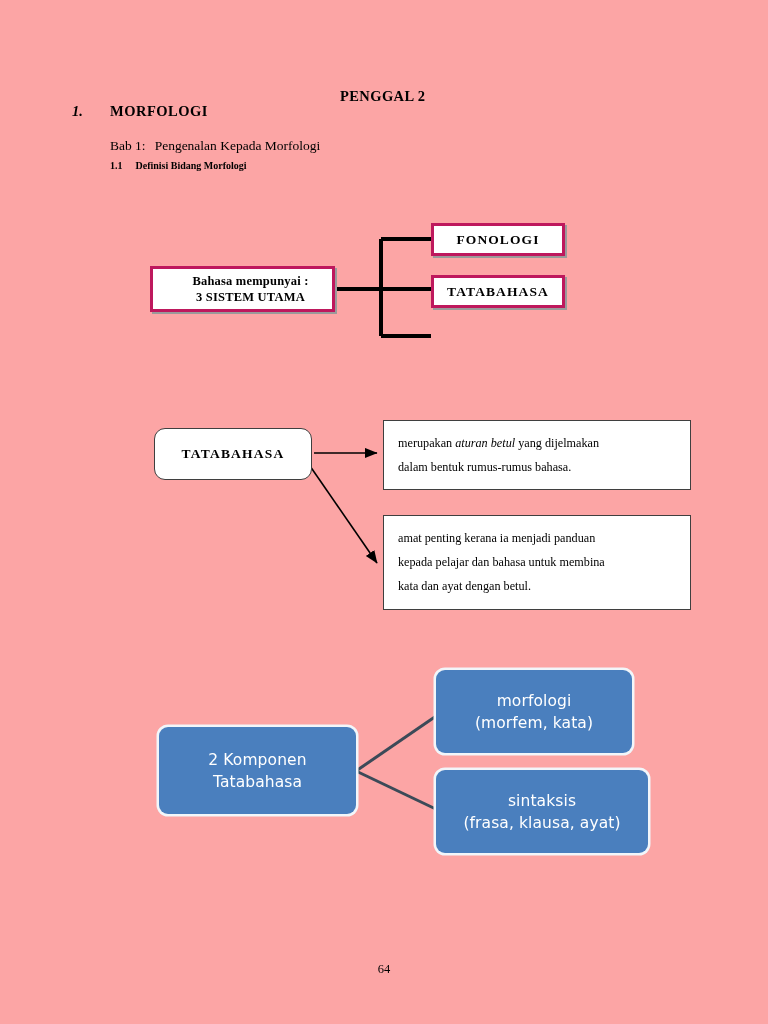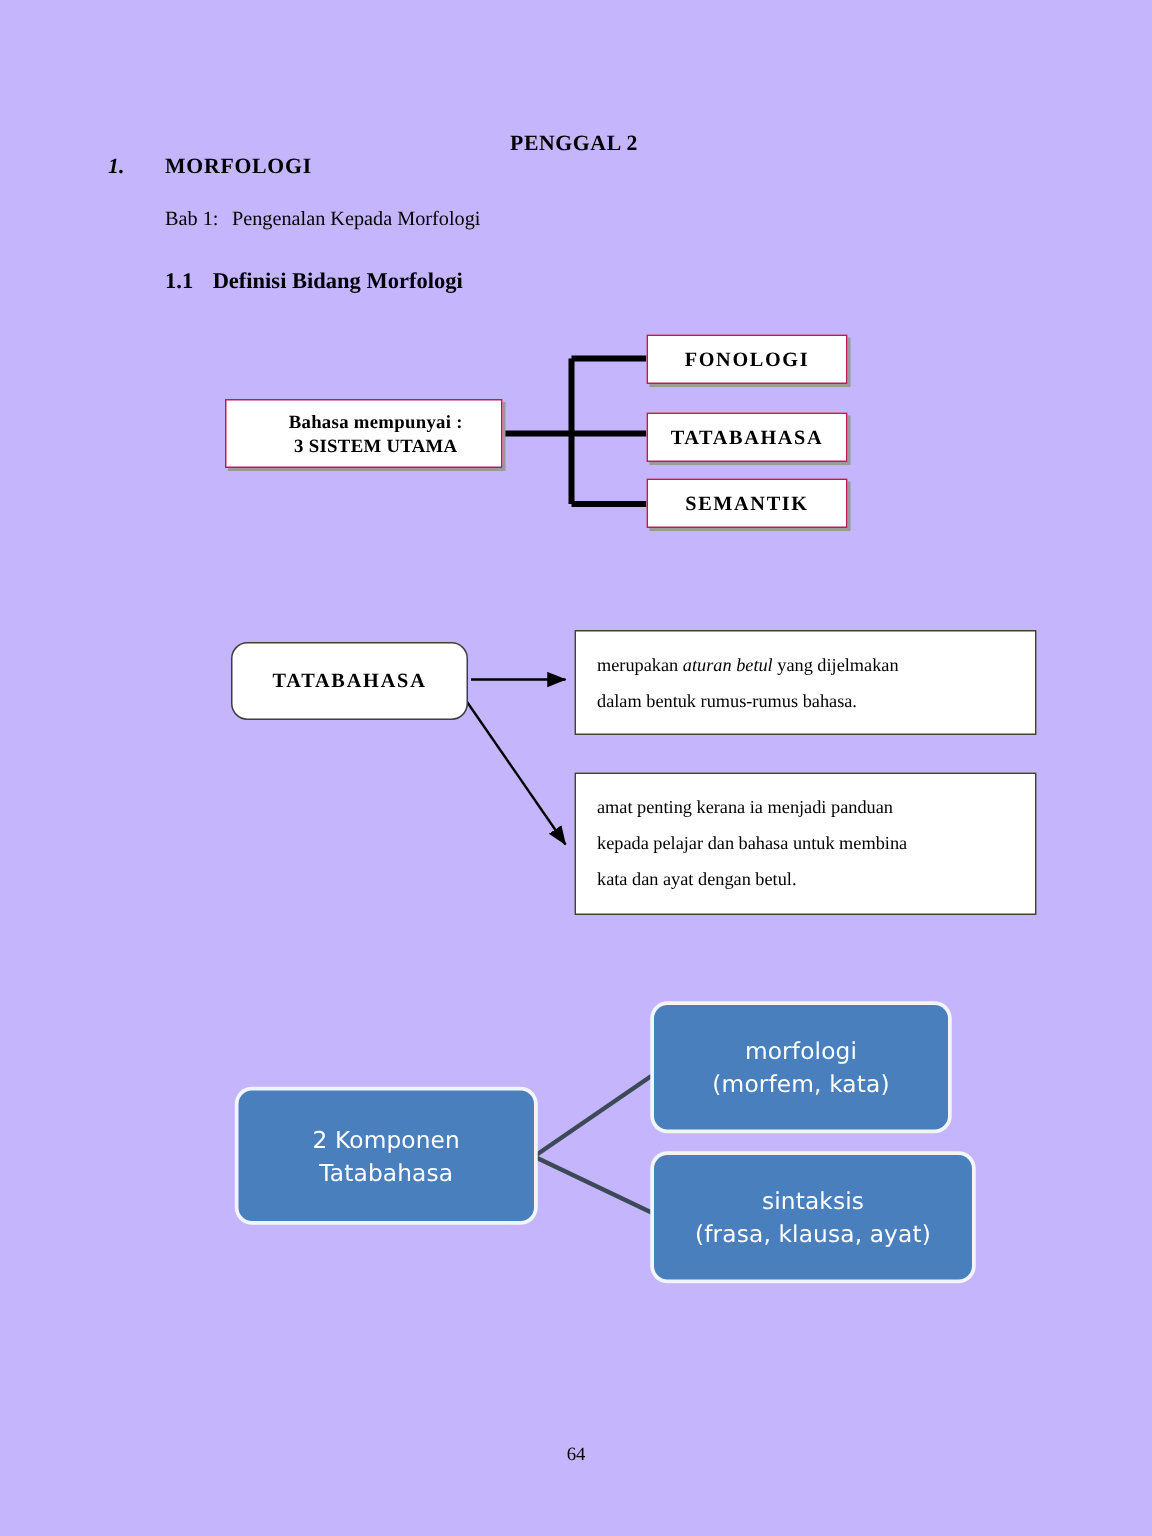--- a/index.html
+++ b/index.html
@@ -13,21 +13,21 @@
     height: 1024px;
     position: relative;
     font-family: "Liberation Serif", "DejaVu Serif", serif;
     color: #000000;
     overflow: hidden;
   }
 
   .page {
     position: absolute;
     inset: 0;
-    background: #c4b5fd;
+    background: #fca5a5;
   }
 
   
   .doc-title {
     position: absolute;
     left: 340px;
     top: 88px;
     font-size: 14.5px;
     font-weight: bold;
     letter-spacing: 0.4px;
@@ -54,39 +54,39 @@
     position: absolute;
     left: 110px;
     top: 138px;
     font-size: 13.5px;
     white-space: nowrap;
   }
   .chapter-line .ch-label { margin-right: 9px; }
   .subsec {
     position: absolute;
     left: 110px;
-    top: 180px;
-    font-size: 15px;
+    top: 160px;
+    font-size: 10px;
     font-weight: bold;
     white-space: nowrap;
   }
   .subsec .sub-num { margin-right: 13px; }
 
   
   .fig1 {
     position: absolute;
     left: 150px;
     top: 218px;
     width: 440px;
     height: 148px;
   }
   .sqbox {
     position: absolute;
     box-sizing: border-box;
-    border: 1px solid #be185d;
+    border: 3px solid #be185d;
     background: #ffffff;
     box-shadow: 2px 2px 0 0 #9a9a9a;
     display: flex;
     align-items: center;
     justify-content: center;
     text-align: left;
     font-weight: bold;
     font-size: 13.5px;
     letter-spacing: 1.1px;
   }
@@ -216,23 +216,20 @@
       <span>Bahasa mempunyai :</span>
       <span>3 SISTEM UTAMA</span>
     </div>
 
     <div class="sqbox leaf-1">
       <span>FONOLOGI</span>
     </div>
     <div class="sqbox leaf-2">
       <span>TATABAHASA</span>
     </div>
-    <div class="sqbox leaf-3">
-      <span>SEMANTIK</span>
-    </div>
   </div>
 
   <div class="fig2">
     <svg width="542" height="190" aria-hidden="true">
       <defs>
         <marker id="ahead" markerWidth="9" markerHeight="9" refX="7.6" refY="3.2" orient="auto" markerUnits="strokeWidth">
           <path d="M0,0 L8,3.2 L0,6.4 z" fill="#000000"></path>
         </marker>
       </defs>
 

